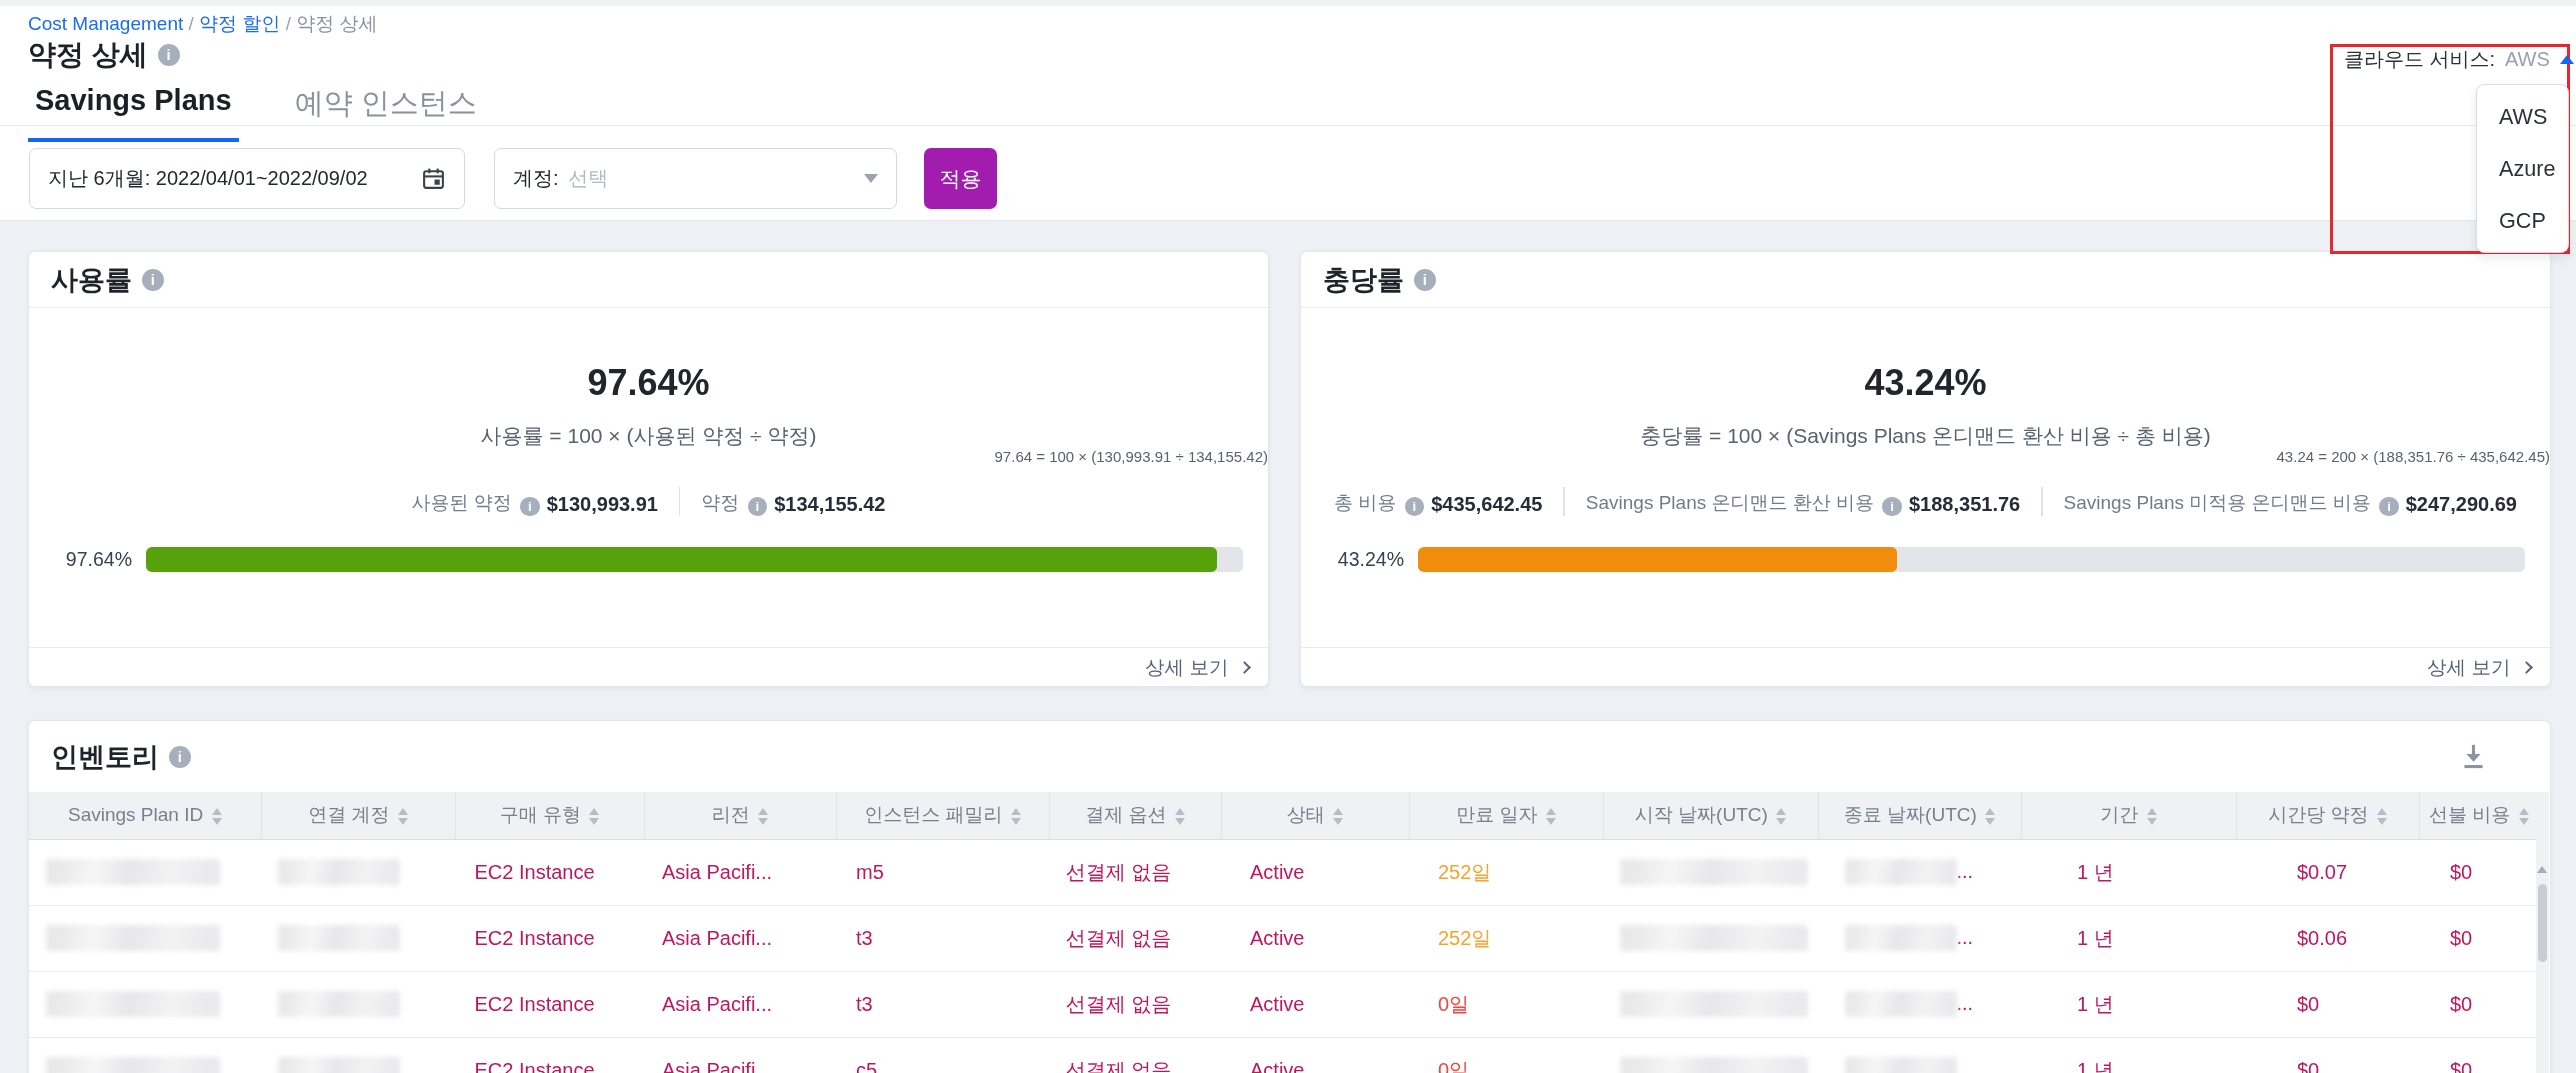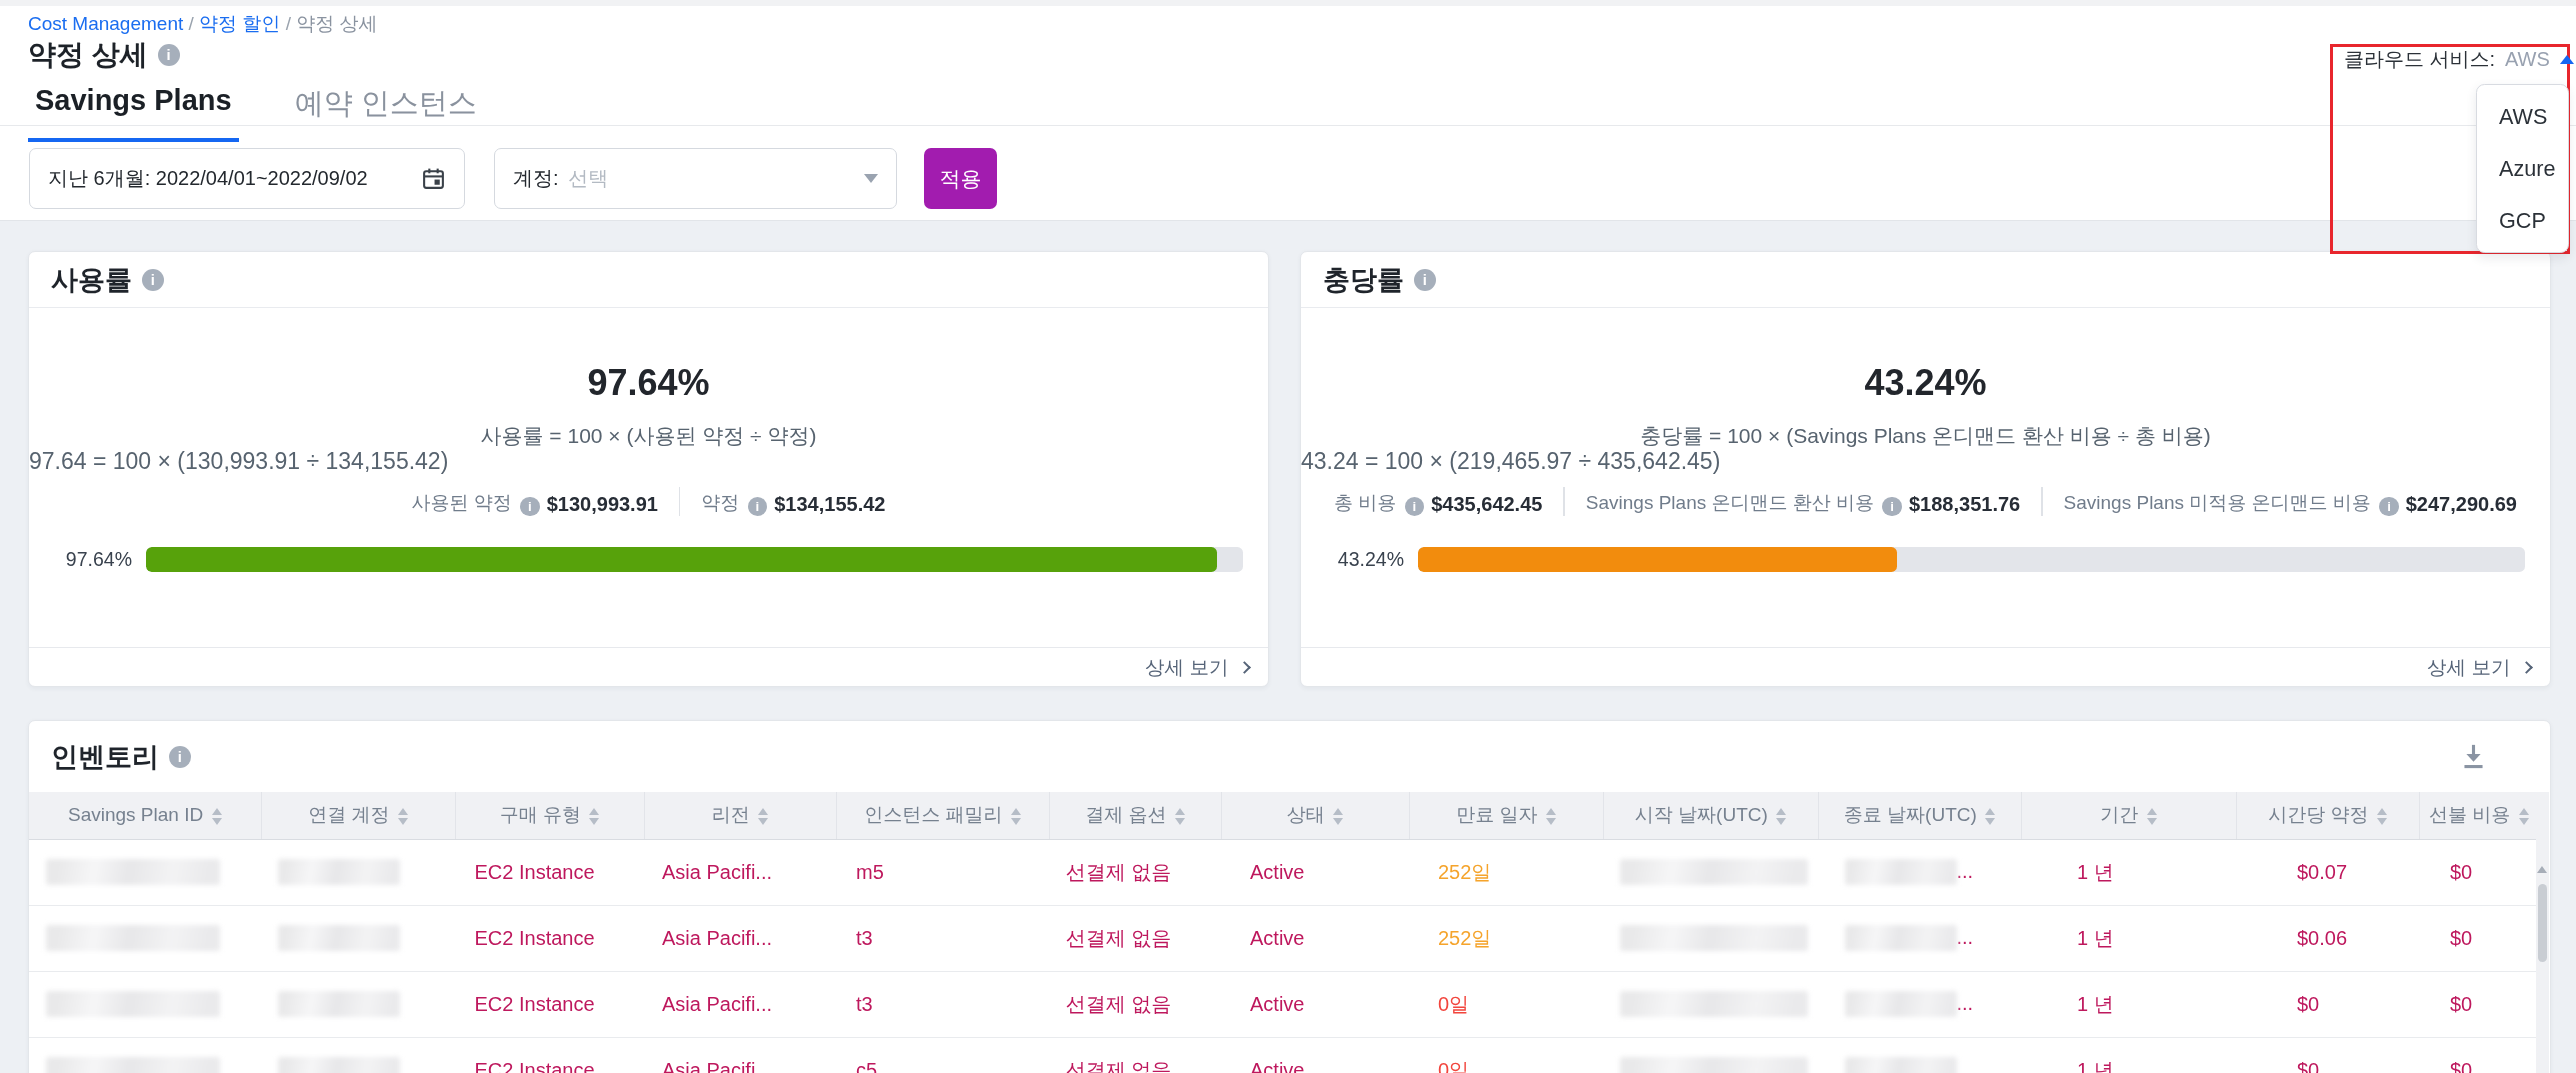--- a/index.html
+++ b/index.html
@@ -55,21 +55,21 @@
                 background:#edf0f4; border-top:0.7px solid #e2e5e9; }
   .card { position:absolute; background:#fff; border:0.7px solid #e3e6ea; border-radius:7px;
           box-shadow:0 1.4px 4.2px rgba(40,50,70,.05); z-index:1; }
   .card-usage { left:28px; top:251px; width:1241px; height:436px; }
   .card-coverage { left:1300px; top:251px; width:1251px; height:436px; }
   .card-head { height:56px; border-bottom:1.4px solid #e9ebef; display:flex; align-items:center; padding-left:22px; }
   .card-title { font-size:27px; font-weight:700; color:#1f242b; }
   .big-value { position:absolute; left:0; right:0; top:110px; text-align:center;
                font-size:36px; font-weight:600; color:#22262c; }
   .formula { position:absolute; left:0; right:0; top:170px; text-align:center; font-size:21px; color:#57636f; }
-  .calculation { position:absolute; left:0; right:0; top:196px; text-align:left; font-size:23px; color:#57636f; }
+  .calculation { position:absolute; left:0; right:0; top:196px; text-align:right; font-size:15px; color:#57636f;padding-left:32px; }
   .stats-row { position:absolute; left:0; right:0; top:222px; height:42px;
                display:flex; align-items:flex-end; justify-content:center; }
   .stat-label { font-size:19px; color:#707c8b; }
   .stat-value { font-size:20px; font-weight:700; color:#272d36; }
   .stat-div { width:1.4px; height:29px; background:#dfe2e7; margin:0 21px; }
   .bar-row { position:absolute; left:28px; right:25px; top:293px; height:28px; display:flex; align-items:center; }
   .bar-label { width:75px; text-align:right; font-size:19.5px; color:#39424e; flex:none; }
   .bar-track { flex:1; height:25px; background:#e3e5ea; border-radius:5.6px; margin-left:14px; overflow:hidden; }
   .bar-fill { height:100%; border-radius:5.6px; }
   .card-foot { position:absolute; left:0; right:0; bottom:0; height:39px; border-top:1.4px solid #e7e9ed;
@@ -189,21 +189,21 @@
   </div>
 </div>
 
 <div class="card card-coverage">
   <div class="card-head">
     <span class="card-title">충당률</span>
     <span class="info">i</span>
   </div>
   <div class="big-value">43.24%</div>
   <div class="formula">충당률 = 100 × (Savings Plans 온디맨드 환산 비용 ÷ 총 비용)</div>
-  <div class="calculation">43.24 = 100 × (219,465.97 ÷ 435,642.45)</div>
+  <div class="calculation">43.24 = 200 × (188,351.76 ÷ 435,642.45)</div>
   <div class="stats-row">
       <span class="stat-label">총 비용</span>
       <span class="info sm">i</span>
       <span class="stat-value">$435,642.45</span>
       <span class="stat-div"></span>
       <span class="stat-label">Savings Plans 온디맨드 환산 비용</span>
       <span class="info sm">i</span>
       <span class="stat-value">$188,351.76</span>
       <span class="stat-div"></span>
       <span class="stat-label">Savings Plans 미적용 온디맨드 비용</span>

